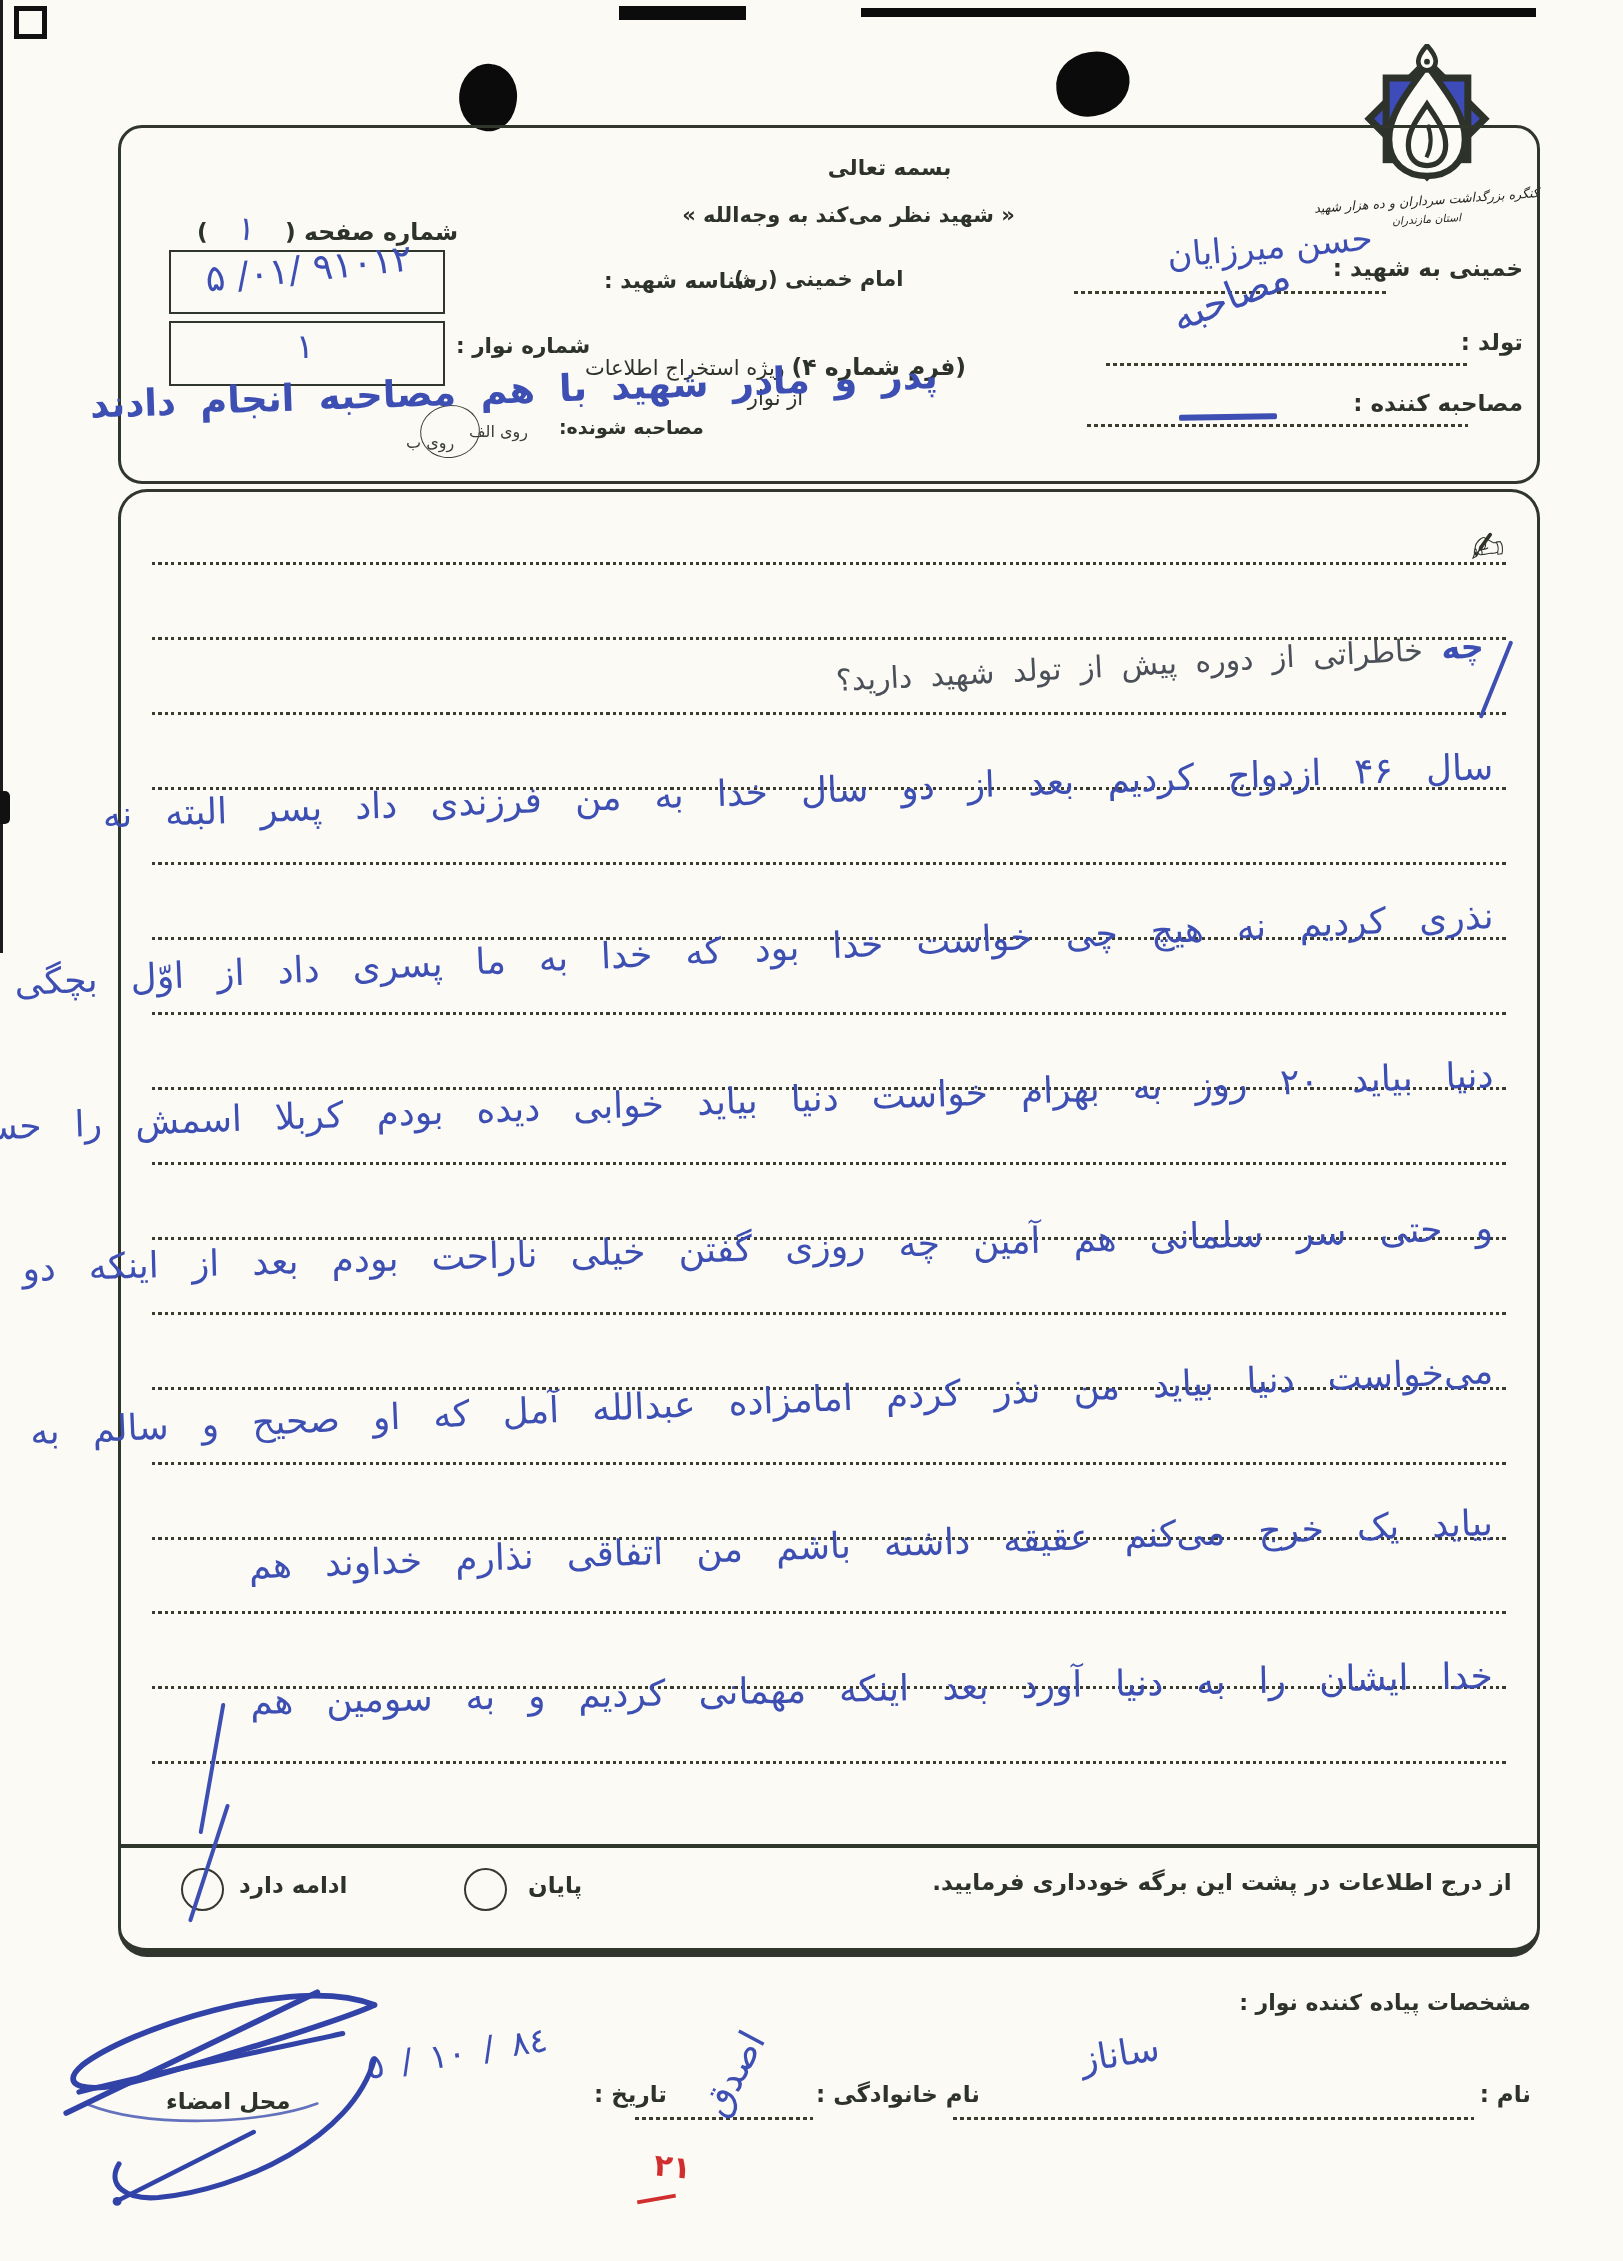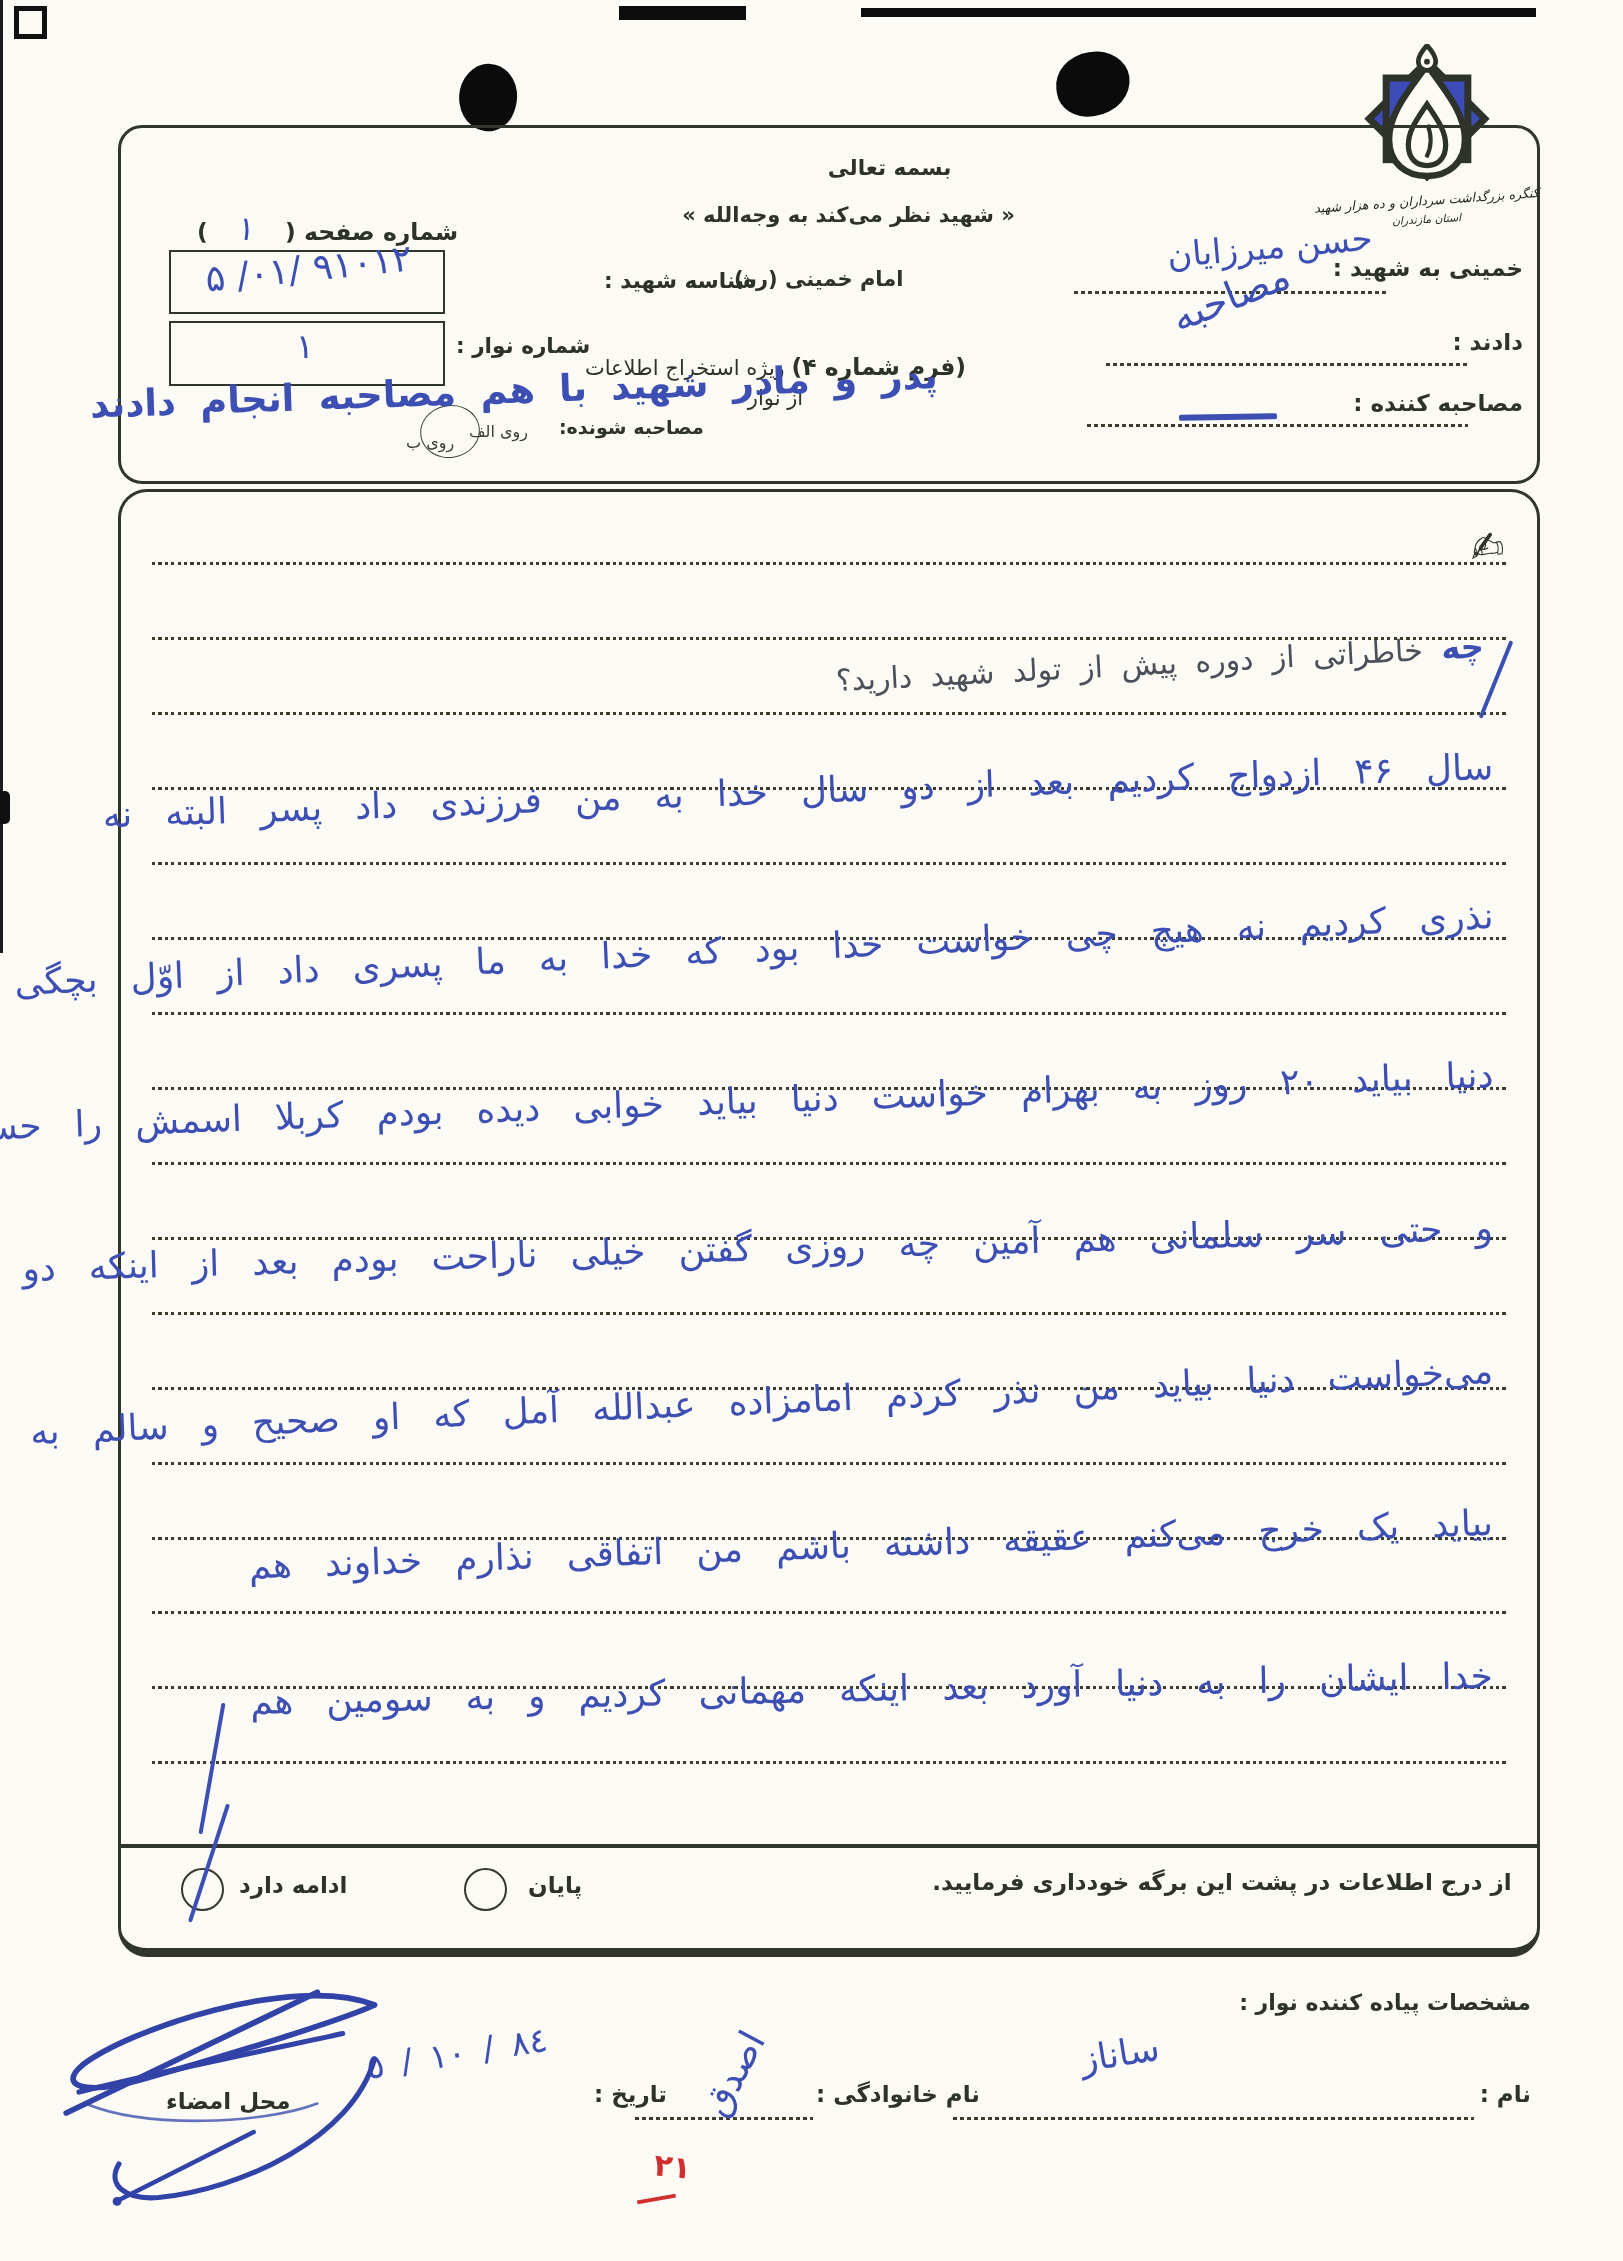--- a/index.html
+++ b/index.html
@@ -85,21 +85,21 @@
 
     <div class="abs lbl" style="right:14px;top:127px;">خمینی به شهید :</div>
     <div class="abs dots" style="left:953px;width:313px;top:163px;"></div>
     <div class="abs hw" style="left:966px;top:102px;width:286px;font-size:34px;transform:rotate(-5deg);">حسن میرزایان</div>
 
     <div class="abs b" style="left:613px;top:139px;font-size:21px;">امام خمینی (ره)</div>
     <div class="abs b" style="left:483px;top:140px;font-size:21.6px;text-align:right;">شناسه شهید :</div>
     <div class="abs" style="left:48px;top:122px;width:272px;height:60px;border:2.5px solid #31362c;"></div>
     <div class="abs hw" style="left:38px;top:119px;width:299px;text-align:center;font-size:37px;transform:rotate(-6deg);">۹۱۰۱۲ /۰۱/ ۵</div>
 
-    <div class="abs lbl" style="right:14px;top:201px;">دادند :</div>
+    <div class="abs lbl" style="right:14px;top:201px;">تولد :</div>
     <div class="abs dots" style="left:985px;width:362px;top:235px;"></div>
     <div class="abs hw" style="left:1048px;top:146px;font-size:39px;transform:rotate(-22deg);">مصاحبه</div>
 
     <div class="abs b" style="left:335px;top:205px;font-size:21.6px;">شماره نوار :</div>
     <div class="abs" style="left:48px;top:193px;width:272px;height:61px;border:2.5px solid #31362c;"></div>
     <div class="abs hw" style="left:48px;top:198px;width:272px;text-align:center;font-size:34px;">۱</div>
 
     <div class="abs" style="left:445px;top:224px;width:419px;text-align:center;font-size:21px;line-height:1.35;">
       <span class="b" style="font-size:23.5px;">(فرم شماره ۴)</span>
       <span>ویژه استخراج اطلاعات</span>

